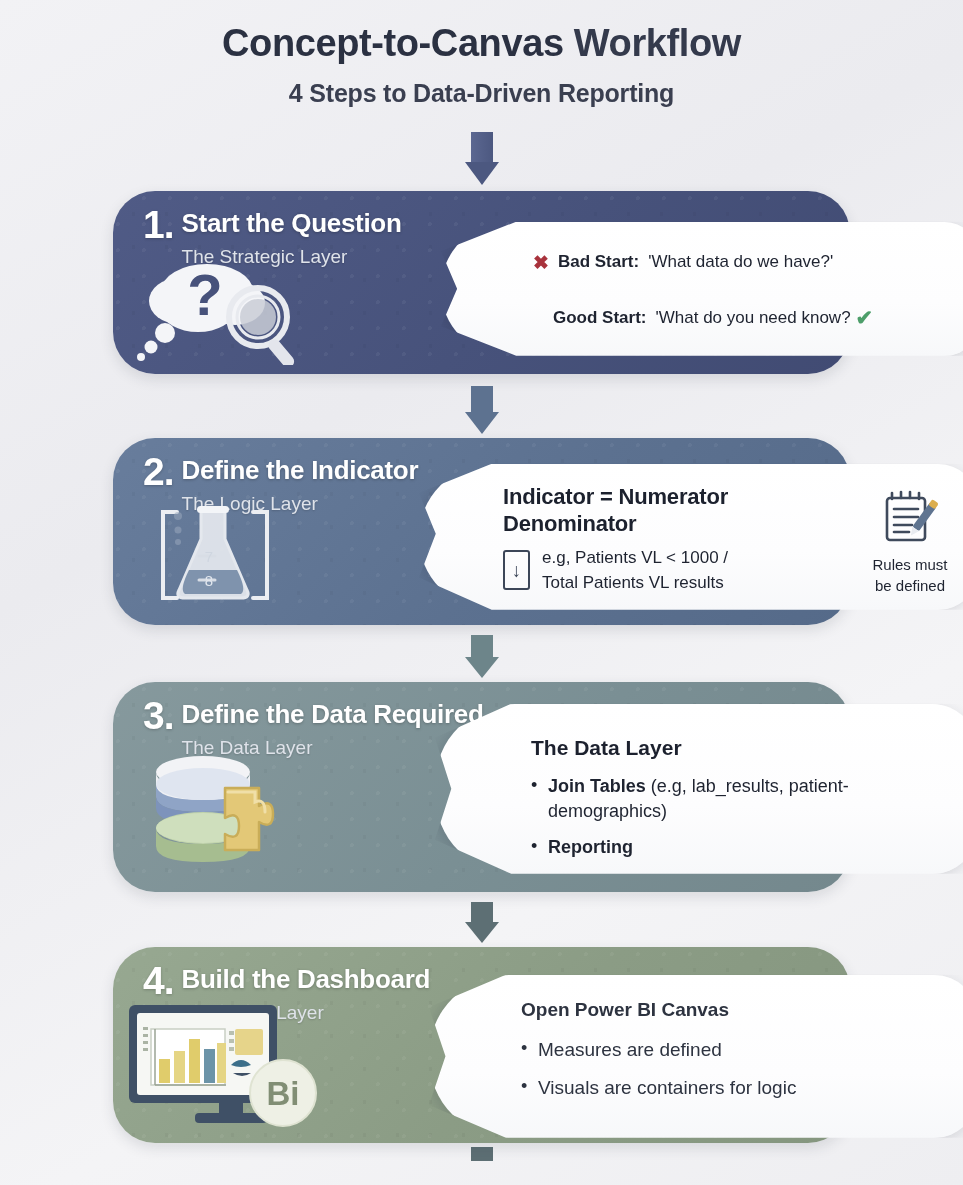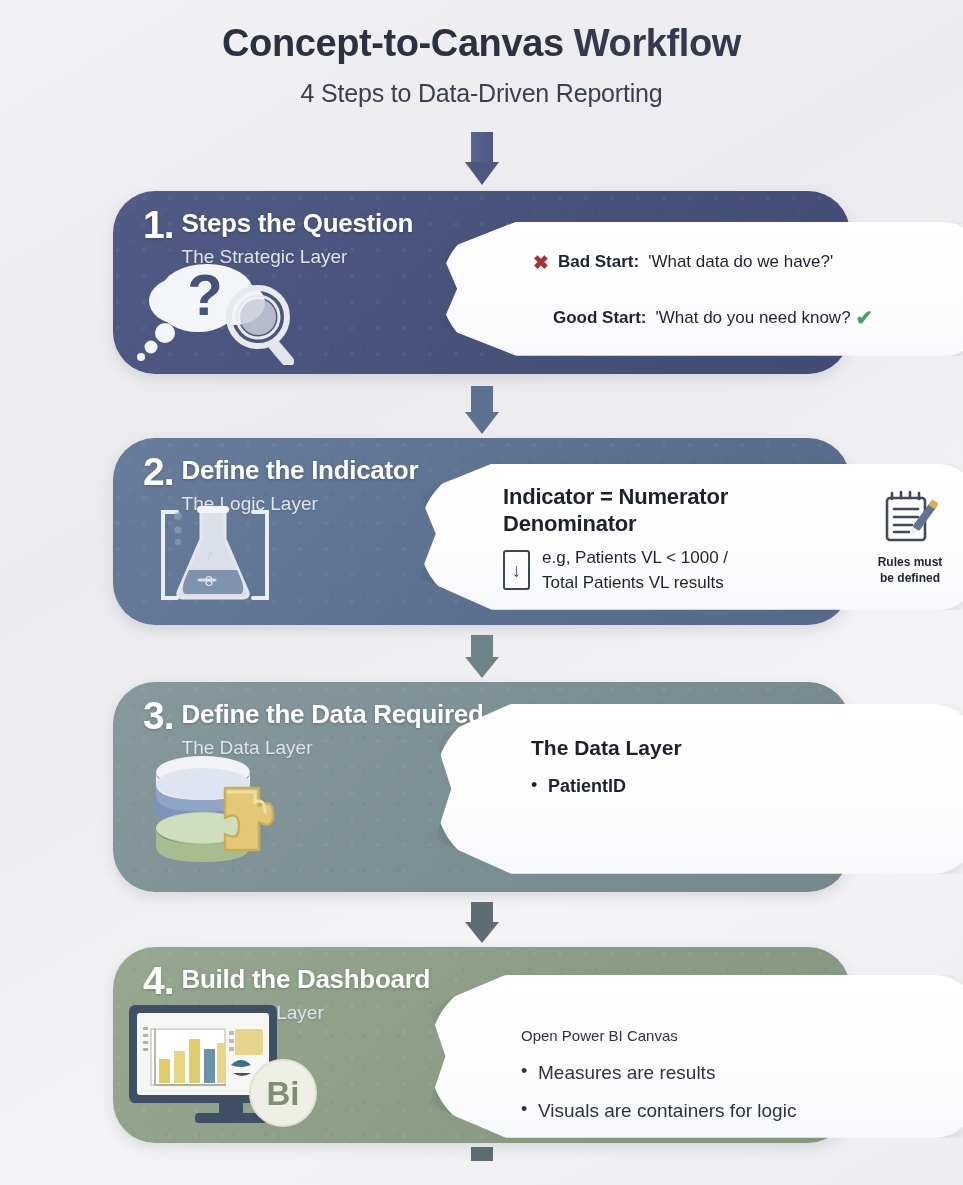--- a/index.html
+++ b/index.html
@@ -15,21 +15,21 @@
 
   
   .header { text-align: center; padding-top: 22px; }
   .title {
     font-size: 38px; color: #2b3142; letter-spacing: -0.4px;
     line-height: 1.15; white-space: nowrap;
   }
   .title .strong { font-weight: bold; }
   .title .light  { font-weight: 700; color: #343a4c; }
   .subtitle {
-    font-size: 25px; color: #3a3f50; font-weight: 400;
+    font-size: 25px; color: #3a3f50; font-weight: 700;
     margin-top: 13px; letter-spacing: -0.2px;
   }
 
   
   .arrow-wrap { display: flex; justify-content: center; }
   .arrow { position: relative; width: 34px; }
   .arrow .shaft { width: 22px; margin: 0 auto; }
   .arrow .head {
     width: 0; height: 0; margin: 0 auto;
     border-left: 17px solid transparent;
@@ -119,22 +119,22 @@
     line-height: 1.22; letter-spacing: -0.2px;
   }
   .p2-body { display: flex; align-items: flex-start; gap: 12px; margin-top: 9px; }
   .arrow-box {
     width: 27px; height: 40px; border: 2px solid #3c4658;
     border-radius: 3px; display: flex; align-items: center;
     justify-content: center; flex: 0 0 auto; margin-top: 4px;
   }
   .p2-eg { font-size: 17px; color: #1e2330; line-height: 1.45; }
   .p2-note {
-    font-size: 12px; color: #1e2330; line-height: 1.4;
-    text-align: left; white-space: nowrap; font-weight: bold;
+    font-size: 15px; color: #1e2330; line-height: 1.4;
+    text-align: left; white-space: nowrap;
   }
 
   
   #step3 { height: 210px; }
   #step3 .card { background: linear-gradient(135deg, #86999d 0%, #7a8f94 55%, #74888d 100%); }
   #step3 .panel {
     left: 322px; top: 22px; width: 543px; height: 170px;
     border-radius: 80px 46px 46px 80px;
     clip-path: polygon(14% 0, 100% 0, 100% 100%, 14% 100%, 0 80%, 3% 50%, 0 20%);
   }
@@ -151,21 +151,21 @@
   .p3-list .b { font-weight: bold; }
 
   
   #step4 { height: 196px; }
   #step4 .card { background: linear-gradient(135deg, #97a891 0%, #8b9c85 55%, #85967f 100%); }
   #step4 .panel {
     left: 316px; top: 28px; width: 549px; height: 163px;
     border-radius: 80px 44px 44px 80px;
     clip-path: polygon(14% 0, 100% 0, 100% 100%, 14% 100%, 0 80%, 3% 50%, 0 20%);
   }
-  .p4-lead { font-size: 15px; color: #2d3340; font-weight: 400; margin-top: 28px; }
+  .p4-lead { font-size: 19px; color: #2d3340; font-weight: 700; }
   .p4-list { list-style: none; margin-top: 16px; }
   .p4-list li {
     font-size: 19px; color: #2d3340; line-height: 1.35;
     margin-bottom: 13px; position: relative; padding-left: 17px;
   }
   .p4-list li::before {
     content: "\2022"; position: absolute; left: 0; top: -1px; font-size: 18px;
   }
 
   .stub { width: 22px; height: 14px; margin: 0 auto; }
@@ -187,21 +187,21 @@
     <div class="head" style="border-top:23px solid #4c5880;"></div>
   </div>
 </div>
 
 <div class="step" id="step1" style="margin-top:6px;">
   <div class="card"></div>
 
   <div class="card-head">
     <span class="step-num">1.</span>
     <span class="head-text">
-      <span class="step-title">Steps the Question</span>
+      <span class="step-title">Start the Question</span>
       <div class="step-sub">The Strategic Layer</div>
     </span>
   </div>
 
   <div class="icon-box" style="left:22px;top:62px;">
     <svg width="190" height="112" viewBox="0 0 190 112">
       <g fill="#f4f5f8">
         <ellipse cx="72" cy="38" rx="46" ry="27"></ellipse>
         <ellipse cx="44" cy="48" rx="30" ry="23"></ellipse>
         <ellipse cx="100" cy="50" rx="30" ry="22"></ellipse>
@@ -361,21 +361,24 @@
         <path d="M13 4 L40 4 L40 14 Q50 10 50 24" fill="none" stroke="#f0dfa8" stroke-width="3" stroke-linecap="round"></path>
       </g>
     </svg>
   </div>
 
   <div class="panel">
     <div class="panel-inner" style="padding:32px 22px 0 96px;">
       <div class="p3-title">The Data Layer</div>
       <ul class="p3-list">
         <li>
-          <span class="b">PatientID</span><span></span>
+          <span class="b">Join Tables</span><span> (e.g, lab_results, patient-demographics)</span>
+        </li>
+        <li>
+          <span class="b">Reporting</span><span></span>
         </li>
       </ul>
     </div>
   </div>
 </div>
 
 <div class="arrow-wrap" style="margin-top:10px;">
   <div class="arrow">
     <div class="shaft" style="height:20px;background:#5d6f74;"></div>
     <div class="head" style="border-top:21px solid #5d6f74;"></div>
@@ -430,21 +433,21 @@
 
       <circle cx="158" cy="92" r="33" fill="#eef0e5" stroke="#dfe3d2" stroke-width="2"></circle>
       <text x="158" y="104" font-family="Liberation Sans, sans-serif" font-size="33" font-weight="bold" fill="#818e74" text-anchor="middle">Bi</text>
     </svg>
   </div>
 
   <div class="panel">
     <div class="panel-inner" style="padding:24px 20px 0 92px;">
       <div class="p4-lead">Open Power BI Canvas</div>
       <ul class="p4-list">
-        <li>Measures are results</li>
+        <li>Measures are defined</li>
         <li>Visuals are containers for logic</li>
       </ul>
     </div>
   </div>
 </div>
 
 <div class="arrow-wrap" style="margin-top:4px;">
   <div class="stub" style="background:#5d6f74;"></div>
 </div>
 

